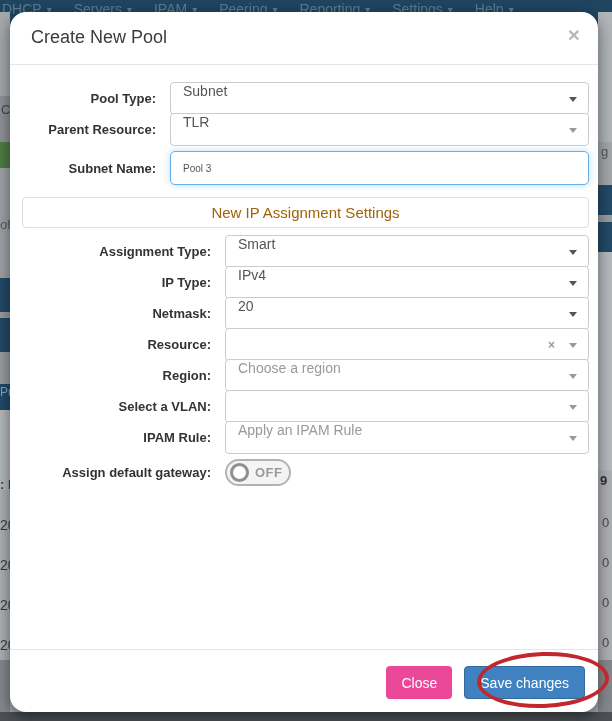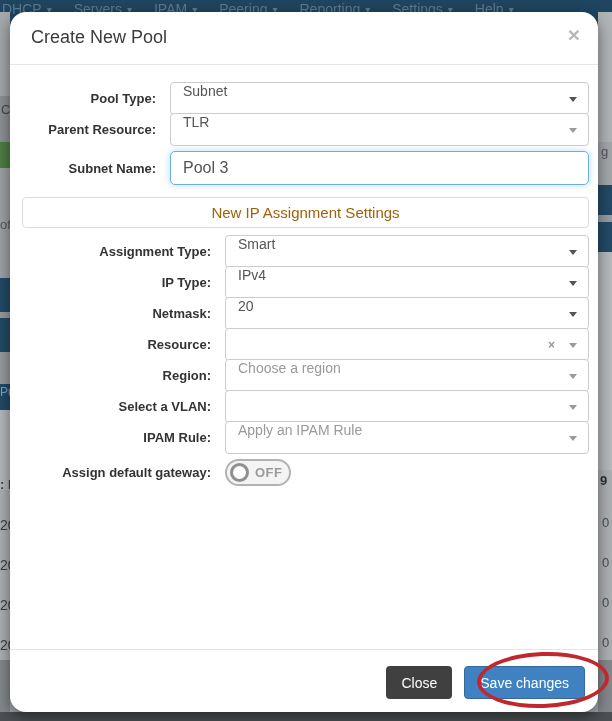--- a/index.html
+++ b/index.html
@@ -33,36 +33,36 @@
   .w-ind{width:203px;}
   .fselect{flex:1 1 auto;position:relative;border:1px solid #ccc;border-radius:4px;height:33px;
            display:flex;align-items:flex-start;padding:0 30px 0 12px;font-size:14px;color:#555;
            background:#fff;box-sizing:border-box;cursor:pointer;}
   .caret{position:absolute;right:11px;top:14px;width:0;height:0;
          border-left:4px solid transparent;border-right:4px solid transparent;border-top:5px solid #555;}
   .caret.gray{border-top-color:#999;}
   .clear-x{position:absolute;right:33px;top:9px;font-size:12px;font-weight:bold;color:#999;}
   .ph{color:#999;}
   .ftext{flex:1 1 auto;border:1px solid #66afe9;border-radius:5px;height:34px;padding:0 12px;
-         font-size:16px;color:#555;outline:none;box-sizing:border-box;
+         font-size:10px;color:#555;outline:none;box-sizing:border-box;
          box-shadow:0 0 7px rgba(102,175,233,.45);font-family:"Liberation Sans",sans-serif;}
   .section-row{height:31px;margin-bottom:14px;display:flex;}
   .section-box{flex:1 1 auto;border:1px solid #ddd;border-radius:4px;display:flex;align-items:center;
                justify-content:center;font-size:15px;color:#a16207;}
 
   .toggle{width:62px;height:23px;border:2px solid #b3b3b3;border-radius:15px;background:#f4f4f4;
           display:flex;align-items:center;cursor:pointer;flex:0 0 auto;}
   .knob{width:13px;height:13px;border:3px solid #8f8f8f;border-radius:50%;background:#fff;margin-left:3px;flex:0 0 auto;}
   .toggle-text{font-size:13px;font-weight:bold;color:#9a9a9a;margin-left:6px;letter-spacing:.5px;}
 
   .modal-footer{flex:0 0 auto;border-top:1px solid #e5e5e5;padding:16px 13px 13px 0;
                 display:flex;justify-content:flex-end;gap:12px;}
   .btn{height:33px;border-radius:4px;font-size:14px;color:#fff;border:none;padding:0 15px;
        cursor:pointer;font-family:"Liberation Sans",sans-serif;}
-  .btn-close{background:#404040;}
+  .btn-close{background:#ec4899;}
   .btn-save{background:#3f81c1;border:1px solid #33699c;}
 
   .annotation-ellipse{position:absolute;left:477px;top:652px;width:124px;height:48px;
                       border:4px solid #c0282d;border-radius:50%;z-index:9;transform:rotate(-2deg);}
 </style>
 </head>
 <body>
 
 <div class="page">
 

